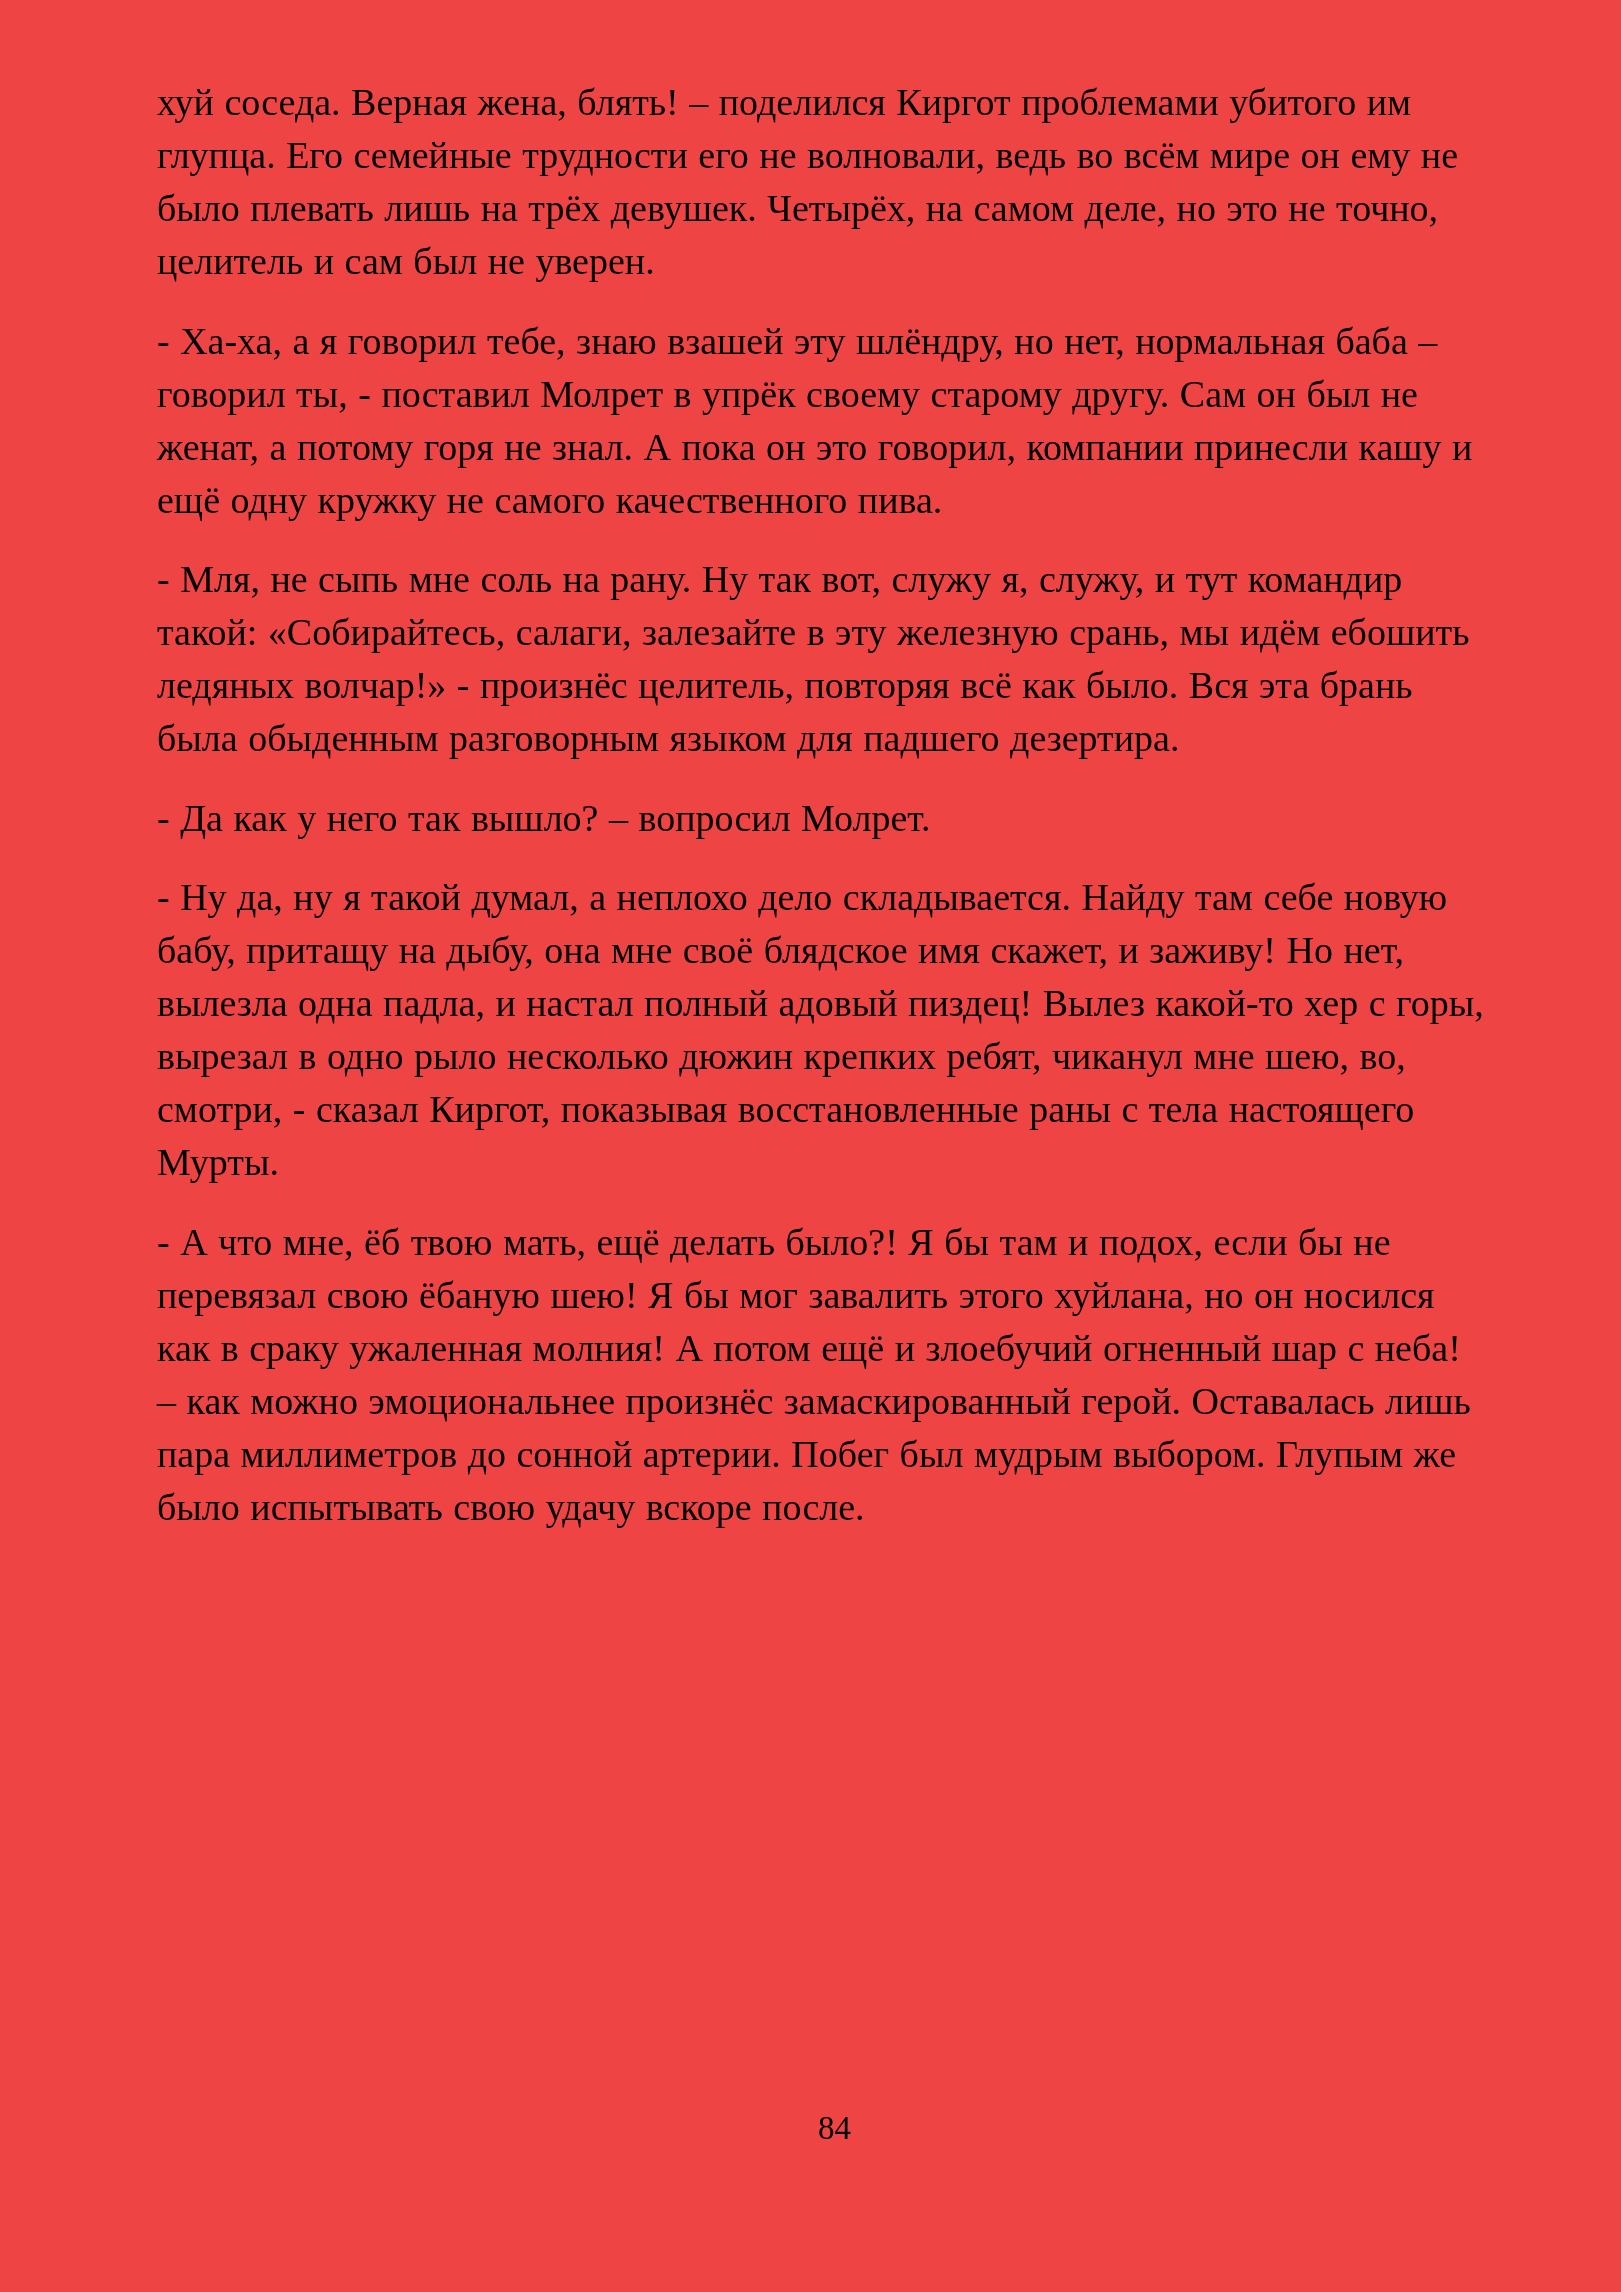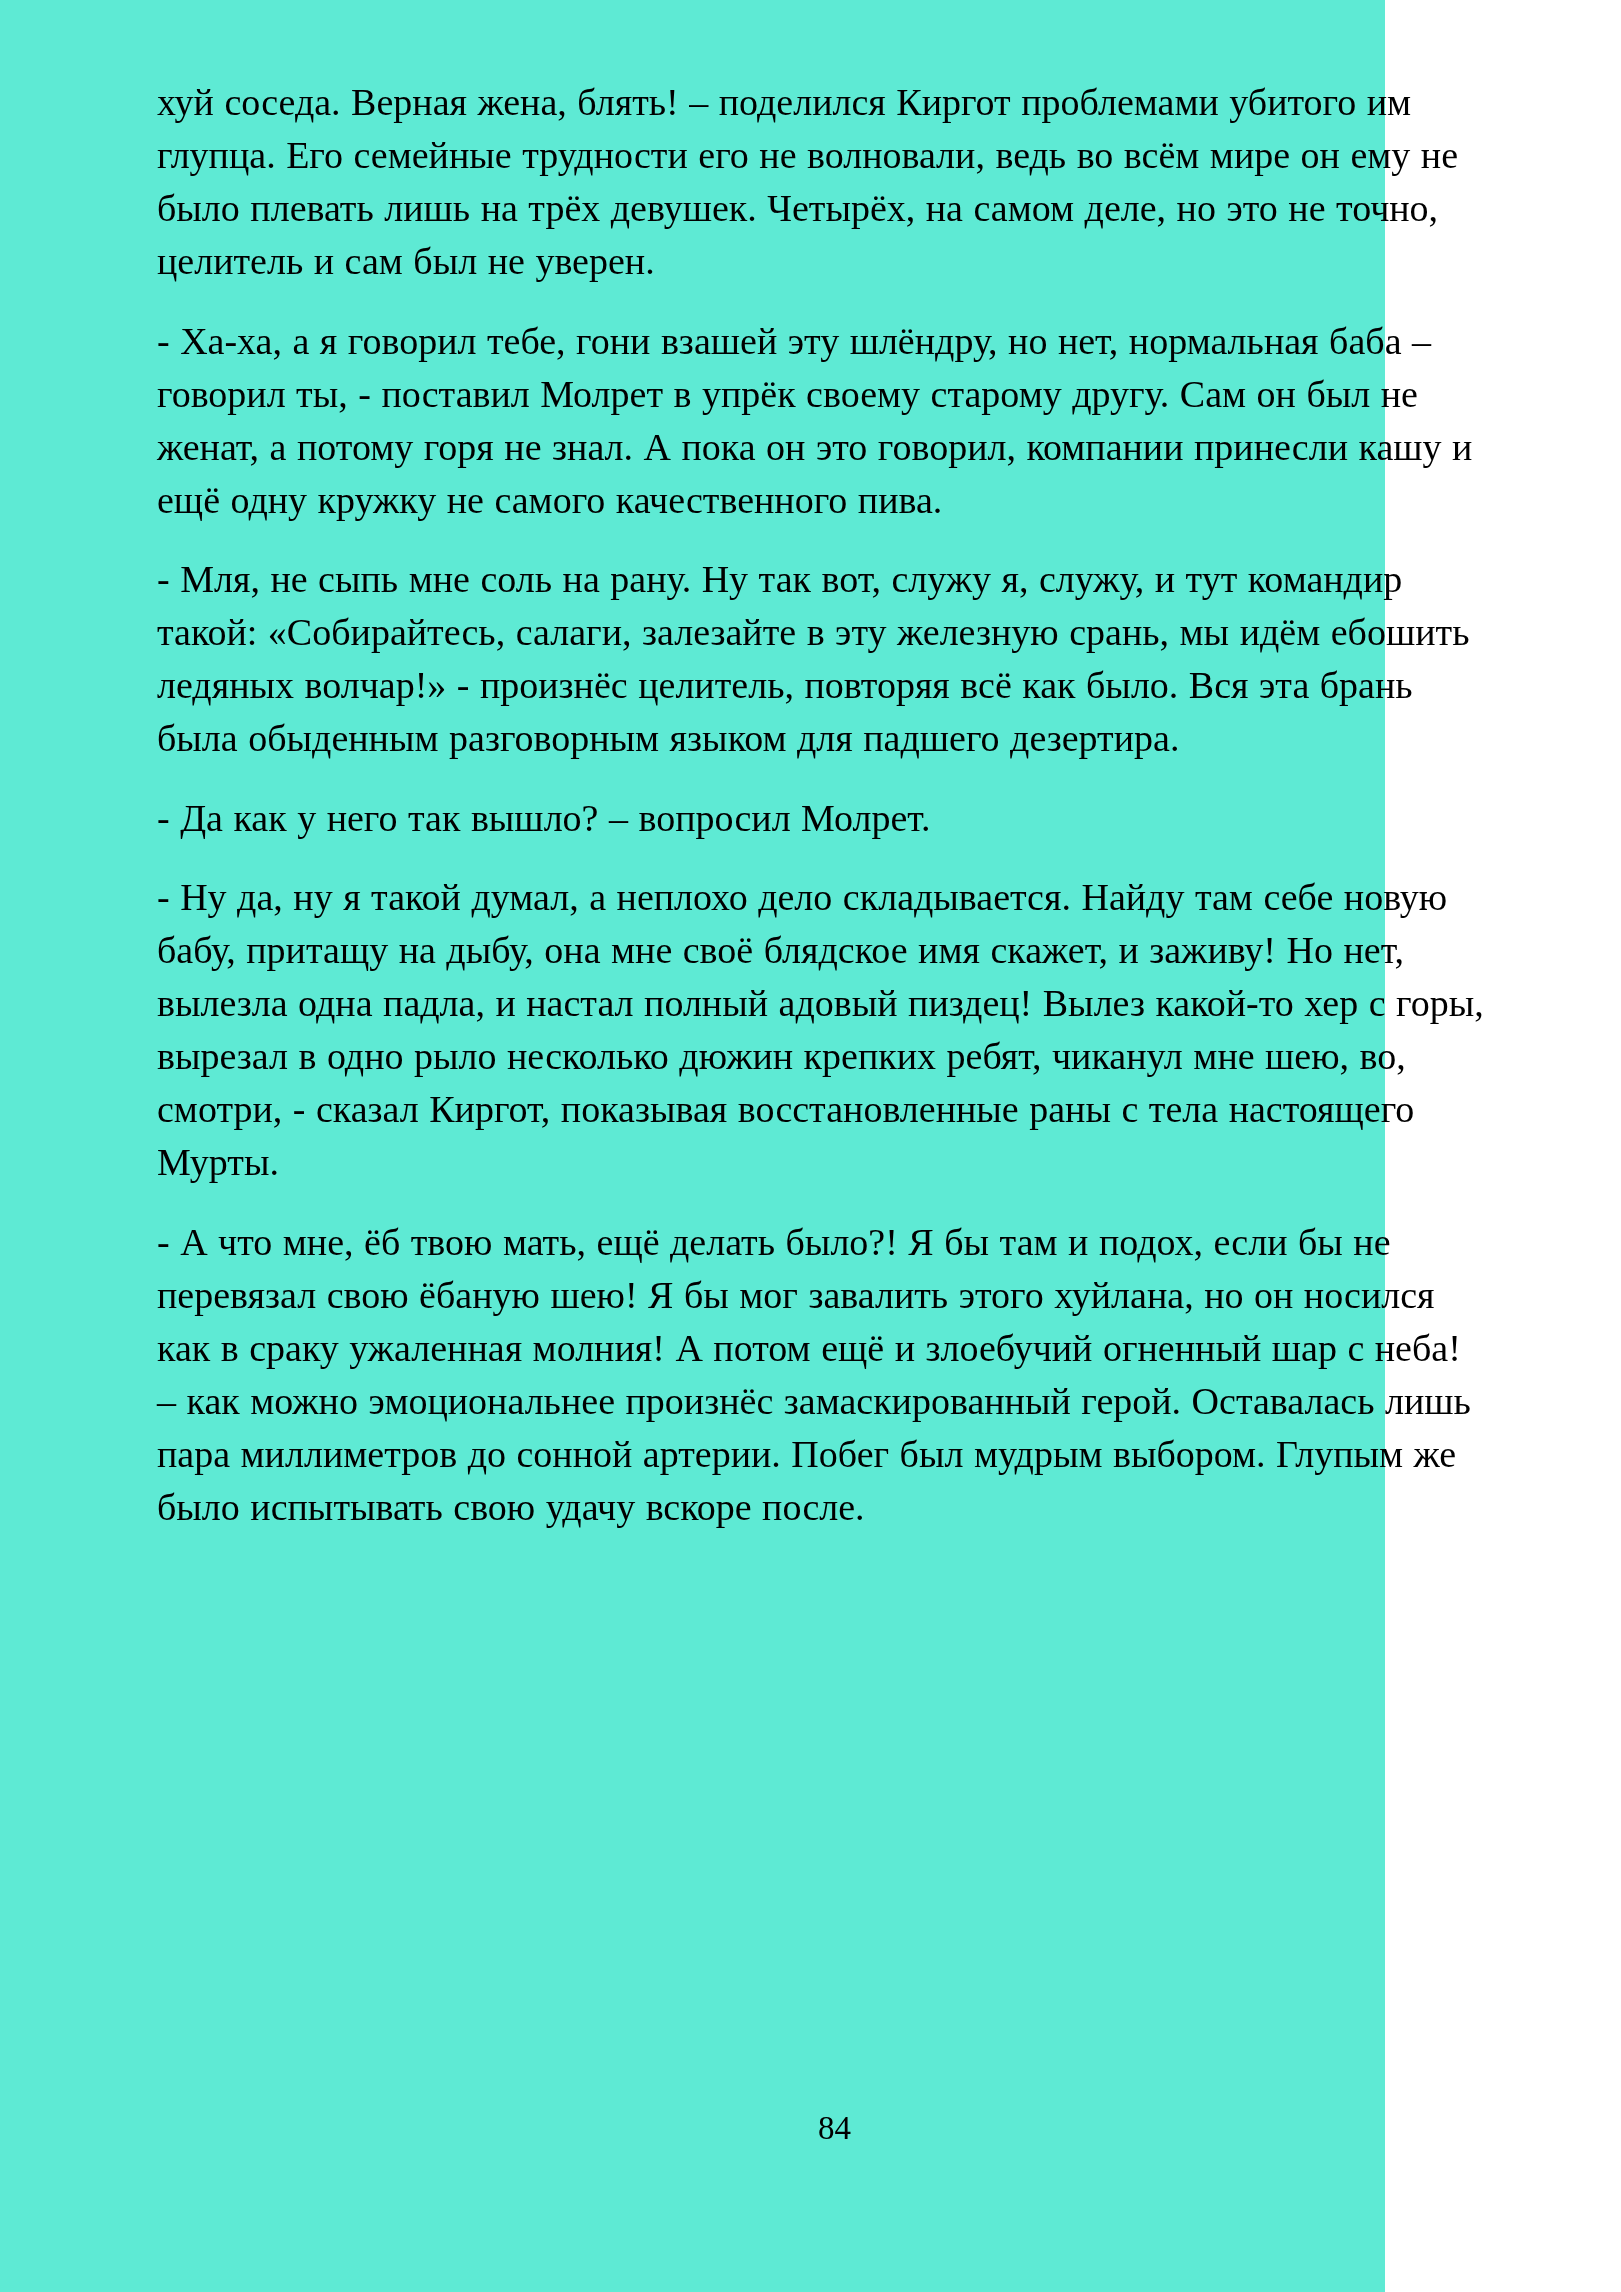--- a/index.html
+++ b/index.html
@@ -12,23 +12,23 @@
     height: 2293px;
     position: relative;
     font-family: "Liberation Serif", "DejaVu Serif", serif;
     color: #000000;
     overflow: hidden;
   }
   .page {
     position: absolute;
     left: 0;
     top: 0;
-    width: 1385px;
+    width: 1621px;
     height: 2293px;
-    background: #5eead4;
+    background: #ef4444;
   }
   .text-block {
     position: absolute;
     left: 157px;
     top: 76px;
     width: 1333px;
   }
   .text-block p {
     margin: 0 0 26.5px 0;
     font-size: 38px;
@@ -47,21 +47,21 @@
     line-height: 39px;
     padding-left: 24px;
   }
 </style>
 </head>
 <body>
 
 <div class="page">
   <div class="text-block">
     <p>хуй соседа. Верная жена, блять! – поделился Киргот проблемами убитого им глупца. Его семейные трудности его не волновали, ведь во всём мире он ему не было плевать лишь на трёх девушек. Четырёх, на самом деле, но это не точно, целитель и сам был не уверен.</p>
-    <p>- Ха-ха, а я говорил тебе, гони взашей эту шлёндру, но нет, нормальная баба – говорил ты, - поставил Молрет в упрёк своему старому другу. Сам он был не женат, а потому горя не знал. А пока он это говорил, компании принесли кашу и ещё одну кружку не самого качественного пива.</p>
+    <p>- Ха-ха, а я говорил тебе, знаю взашей эту шлёндру, но нет, нормальная баба – говорил ты, - поставил Молрет в упрёк своему старому другу. Сам он был не женат, а потому горя не знал. А пока он это говорил, компании принесли кашу и ещё одну кружку не самого качественного пива.</p>
     <p>- Мля, не сыпь мне соль на рану. Ну так вот, служу я, служу, и тут командир такой: «Собирайтесь, салаги, залезайте в эту железную срань, мы идём ебошить ледяных волчар!» - произнёс целитель, повторяя всё как было. Вся эта брань была обыденным разговорным языком для падшего дезертира.</p>
     <p>- Да как у него так вышло? – вопросил Молрет.</p>
     <p>- Ну да, ну я такой думал, а неплохо дело складывается. Найду там себе новую бабу, притащу на дыбу, она мне своё блядское имя скажет, и заживу! Но нет, вылезла одна падла, и настал полный адовый пиздец! Вылез какой-то хер с горы, вырезал в одно рыло несколько дюжин крепких ребят, чиканул мне шею, во, смотри, - сказал Киргот, показывая восстановленные раны с тела настоящего Мурты.</p>
     <p>- А что мне, ёб твою мать, ещё делать было?! Я бы там и подох, если бы не перевязал свою ёбаную шею! Я бы мог завалить этого хуйлана, но он носился как в сраку ужаленная молния! А потом ещё и злоебучий огненный шар с неба! – как можно эмоциональнее произнёс замаскированный герой. Оставалась лишь пара миллиметров до сонной артерии. Побег был мудрым выбором. Глупым же было испытывать свою удачу вскоре после.</p>
   </div>
   <div class="page-number">84</div>
 </div>
 
 
 </body></html>

